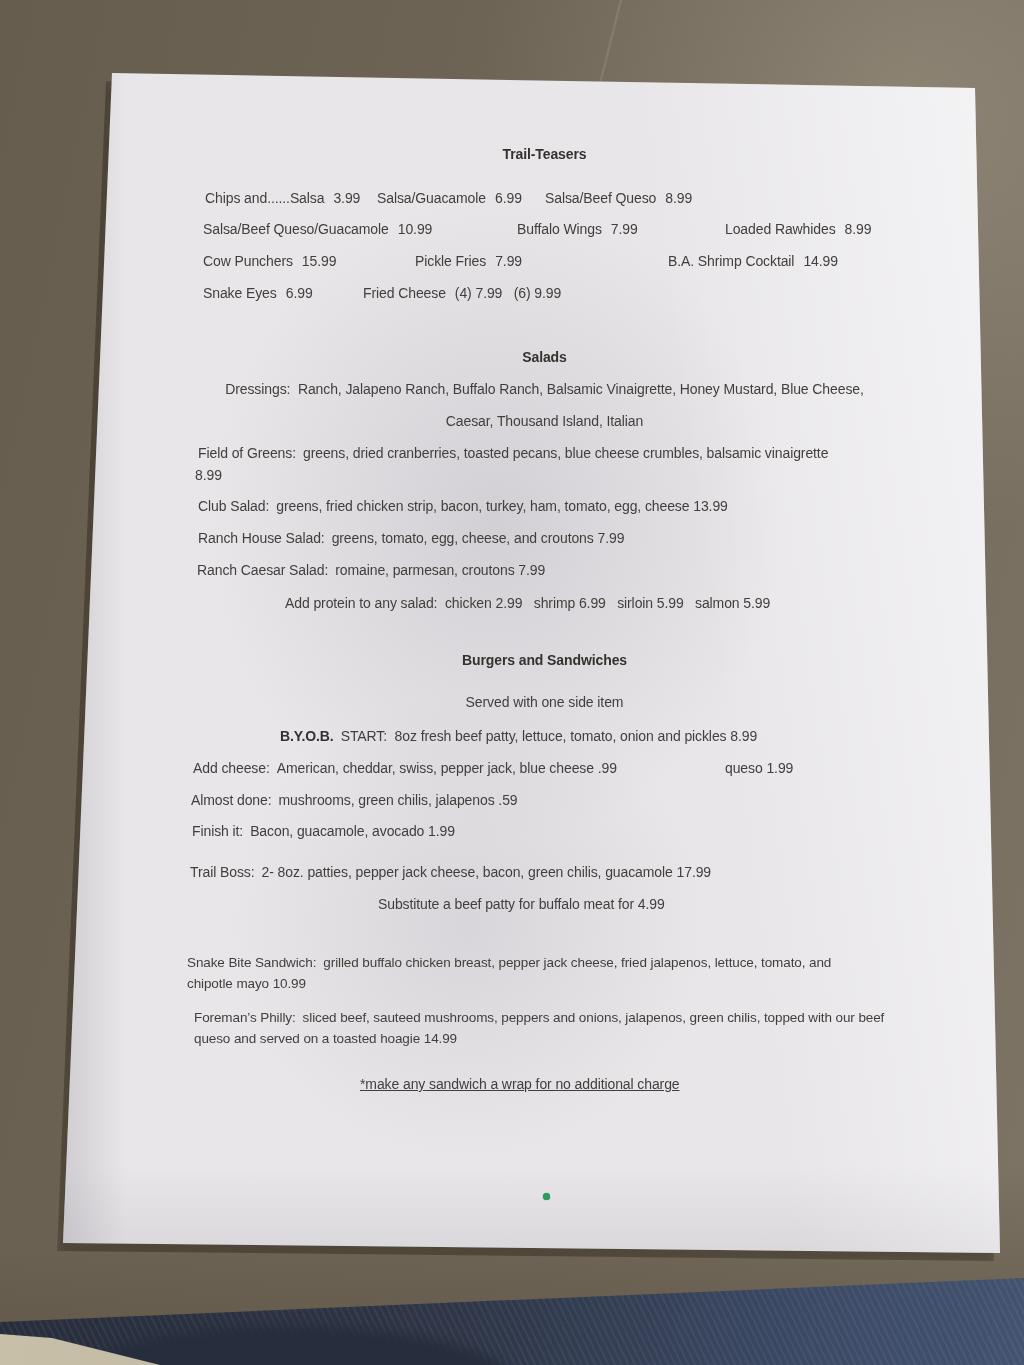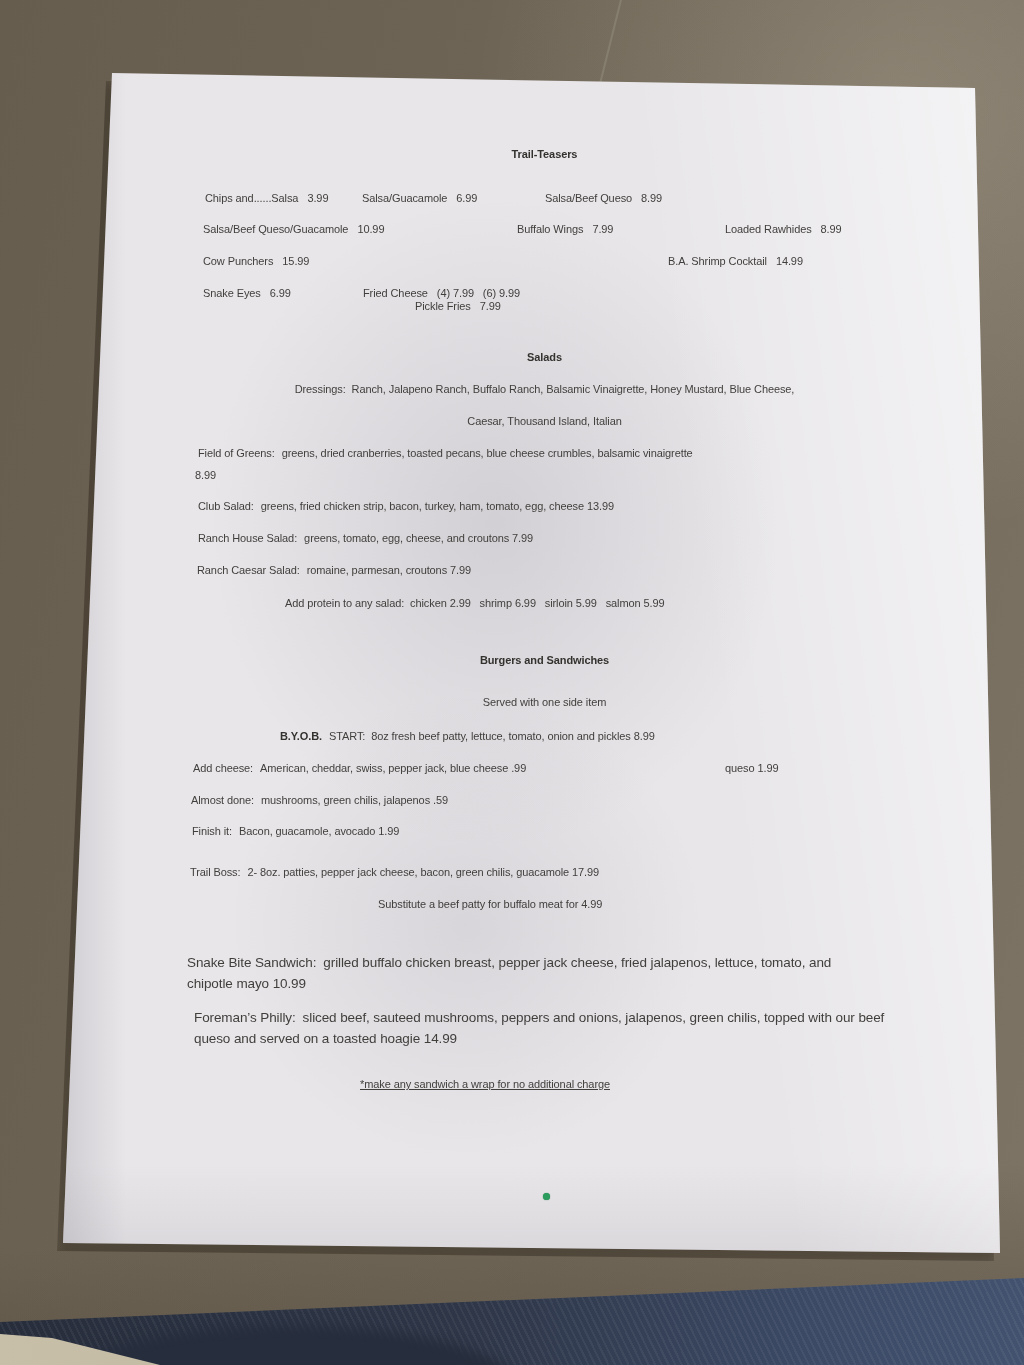--- a/index.html
+++ b/index.html
@@ -54,21 +54,21 @@
     background:
       radial-gradient(42% 38% at 46% 38%, rgba(122,119,128,0.20), rgba(122,119,128,0) 72%),
       radial-gradient(36% 28% at 43% 72%, rgba(122,119,128,0.15), rgba(122,119,128,0) 70%),
       linear-gradient(90deg, rgba(148,144,152,0.30) 0%, rgba(148,144,152,0) 7%),
       linear-gradient(262deg, rgba(255,255,255,0.55) 0%, rgba(255,255,255,0) 34%),
       linear-gradient(0deg, rgba(148,144,152,0.18) 0%, rgba(148,144,152,0) 8%),
       #e8e6e9;
   }
   .line{
     position:absolute;white-space:pre;
-    font-size:11px;line-height:17px;letter-spacing:-0.1px;
+    font-size:14px;line-height:17px;letter-spacing:-0.1px;
     color:#413f3c;
   }
   .wrap{
     position:absolute;white-space:pre-wrap;
     font-size:13.5px;line-height:21px;letter-spacing:-0.1px;
     color:#413f3c;
   }
   .heading{font-weight:bold;color:#34322f;}
   .centered{left:0;width:100%;text-align:center;padding-left:24px;box-sizing:border-box;}
   .item-name{margin-right:7px;}
@@ -91,29 +91,29 @@
   <div class="knee"></div>
   <div class="carpet"></div>
 
   <div class="paper-shadow"></div>
 
   <div class="paper">
 
     <div class="line heading centered" style="top:76px;">Trail-Teasers</div>
 
     <div class="line" style="top:120px;left:145px;"><span>Chips and......Salsa</span><span class="tt-price">3.99</span></div>
-    <div class="line" style="top:120px;left:302px;text-align:center;"><span>Salsa/Guacamole</span><span class="tt-price">6.99</span></div>
+    <div class="line" style="top:120px;left:317px;text-align:center;"><span>Salsa/Guacamole</span><span class="tt-price">6.99</span></div>
     <div class="line" style="top:120px;left:485px;"><span>Salsa/Beef Queso</span><span class="tt-price">8.99</span></div>
 
     <div class="line" style="top:151px;left:143px;"><span>Salsa/Beef Queso/Guacamole</span><span class="tt-price">10.99</span></div>
     <div class="line" style="top:151px;left:457px;"><span>Buffalo Wings</span><span class="tt-price">7.99</span></div>
     <div class="line" style="top:151px;left:665px;"><span>Loaded Rawhides</span><span class="tt-price">8.99</span></div>
 
     <div class="line" style="top:183px;left:143px;"><span>Cow Punchers</span><span class="tt-price">15.99</span></div>
-    <div class="line" style="top:183px;left:355px;margin-top:45px;"><span>Pickle Fries</span><span class="tt-price">7.99</span></div>
+    <div class="line" style="top:183px;left:355px;"><span>Pickle Fries</span><span class="tt-price">7.99</span></div>
     <div class="line" style="top:183px;left:608px;"><span>B.A. Shrimp Cocktail</span><span class="tt-price">14.99</span></div>
 
     <div class="line" style="top:215px;left:143px;text-align:right;"><span>Snake Eyes</span><span class="tt-price">6.99</span></div>
     <div class="line" style="top:215px;left:303px;"><span>Fried Cheese</span><span class="tt-price">(4) 7.99   (6) 9.99</span></div>
 
     <div class="line heading centered" style="top:279px;">Salads</div>
     <div class="line centered" style="top:311px;">Dressings:  Ranch, Jalapeno Ranch, Buffalo Ranch, Balsamic Vinaigrette, Honey Mustard, Blue Cheese,</div>
     <div class="line centered" style="top:343px;">Caesar, Thousand Island, Italian</div>
 
     <div class="line" style="top:375px;left:138px;"><span class="item-name">Field of Greens:</span><span>greens, dried cranberries, toasted pecans, blue cheese crumbles, balsamic vinaigrette</span></div>

